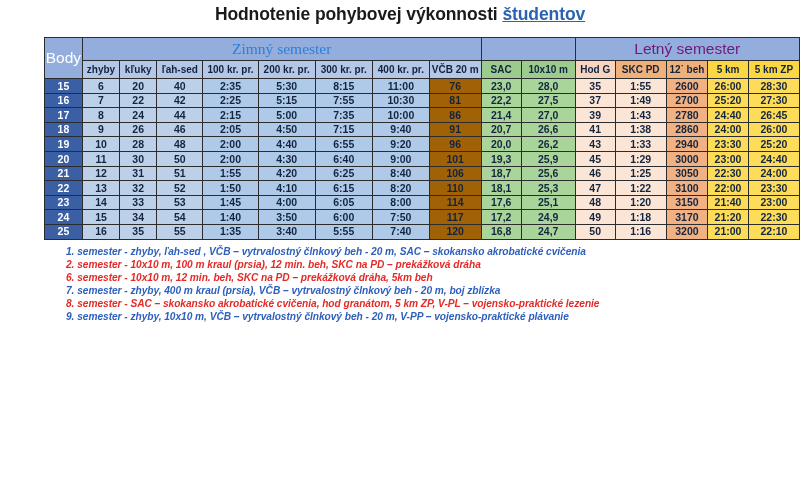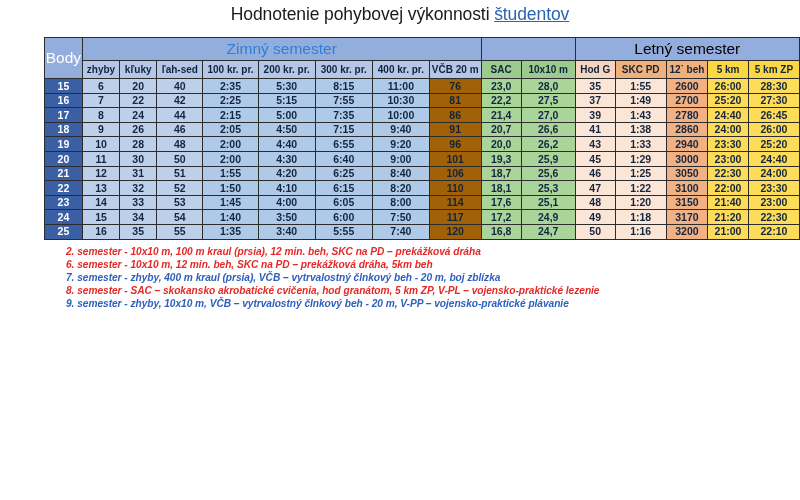--- a/index.html
+++ b/index.html
@@ -20,21 +20,21 @@
   }
 
   
   #title {
     position: absolute;
     top: 4px;
     left: 0;
     width: 800px;
     text-align: center;
     font-size: 17.5px;
-    font-weight: normal;
+    font-weight: bold;
     color: #1a1a1a;
     white-space: nowrap;
     letter-spacing: -0.1px;
   }
   #title .accent {
     color: #2a63b0;
     text-decoration: underline;
   }
 
   
@@ -60,22 +60,22 @@
     white-space: nowrap;
   }
 
   
   tr.band td {
     height: 22px;
     background: #93aedd;
     font-size: 15.5px;
     font-weight: normal;
   }
-  td.band-winter { color: #2f7fd6; }
-  td.band-summer { color: #000000; margin-top: 7px; }
+  td.band-winter { color: #2f7fd6; font-family: Liberation Serif, serif; }
+  td.band-summer { color: #701a75; margin-top: 7px; }
   td.band-blank  { background: #93aedd; }
 
   
   tr.subhead td {
     height: 17px;
     font-size: 10px;
     font-weight: bold;
   }
   td.sh-blue  { background: #b4c7e7; color: #11243f; }
   td.sh-green { background: #9ccb8e; color: #11243f; }
@@ -371,20 +371,21 @@
             <td class="c-peach">1:16</td>
             <td class="c-orange">3200</td>
             <td class="c-yellow">21:00</td>
             <td class="c-yellow">22:10</td>
           </tr>
         </tbody>
     </table>
   </div>
 
   <div id="notes">
+      <div class="note blue">1. semester - zhyby, ľah-sed , VČB – vytrvalostný člnkový beh - 20 m, SAC – skokansko akrobatické cvičenia</div>
       <div class="note red">2. semester - 10x10 m, 100 m kraul (prsia), 12 min. beh, SKC na PD – prekážková dráha</div>
       <div class="note red">6. semester - 10x10 m, 12 min. beh, SKC na PD – prekážková dráha, 5km beh</div>
       <div class="note blue">7. semester - zhyby, 400 m kraul (prsia), VČB – vytrvalostný člnkový beh - 20 m, boj zblízka</div>
       <div class="note red">8. semester - SAC – skokansko akrobatické cvičenia, hod granátom, 5 km ZP, V-PL – vojensko-praktické lezenie</div>
       <div class="note blue">9. semester - zhyby, 10x10 m, VČB – vytrvalostný člnkový beh - 20 m, V-PP – vojensko-praktické plávanie</div>
     </div>
 
 </div>
 
 </body></html>

